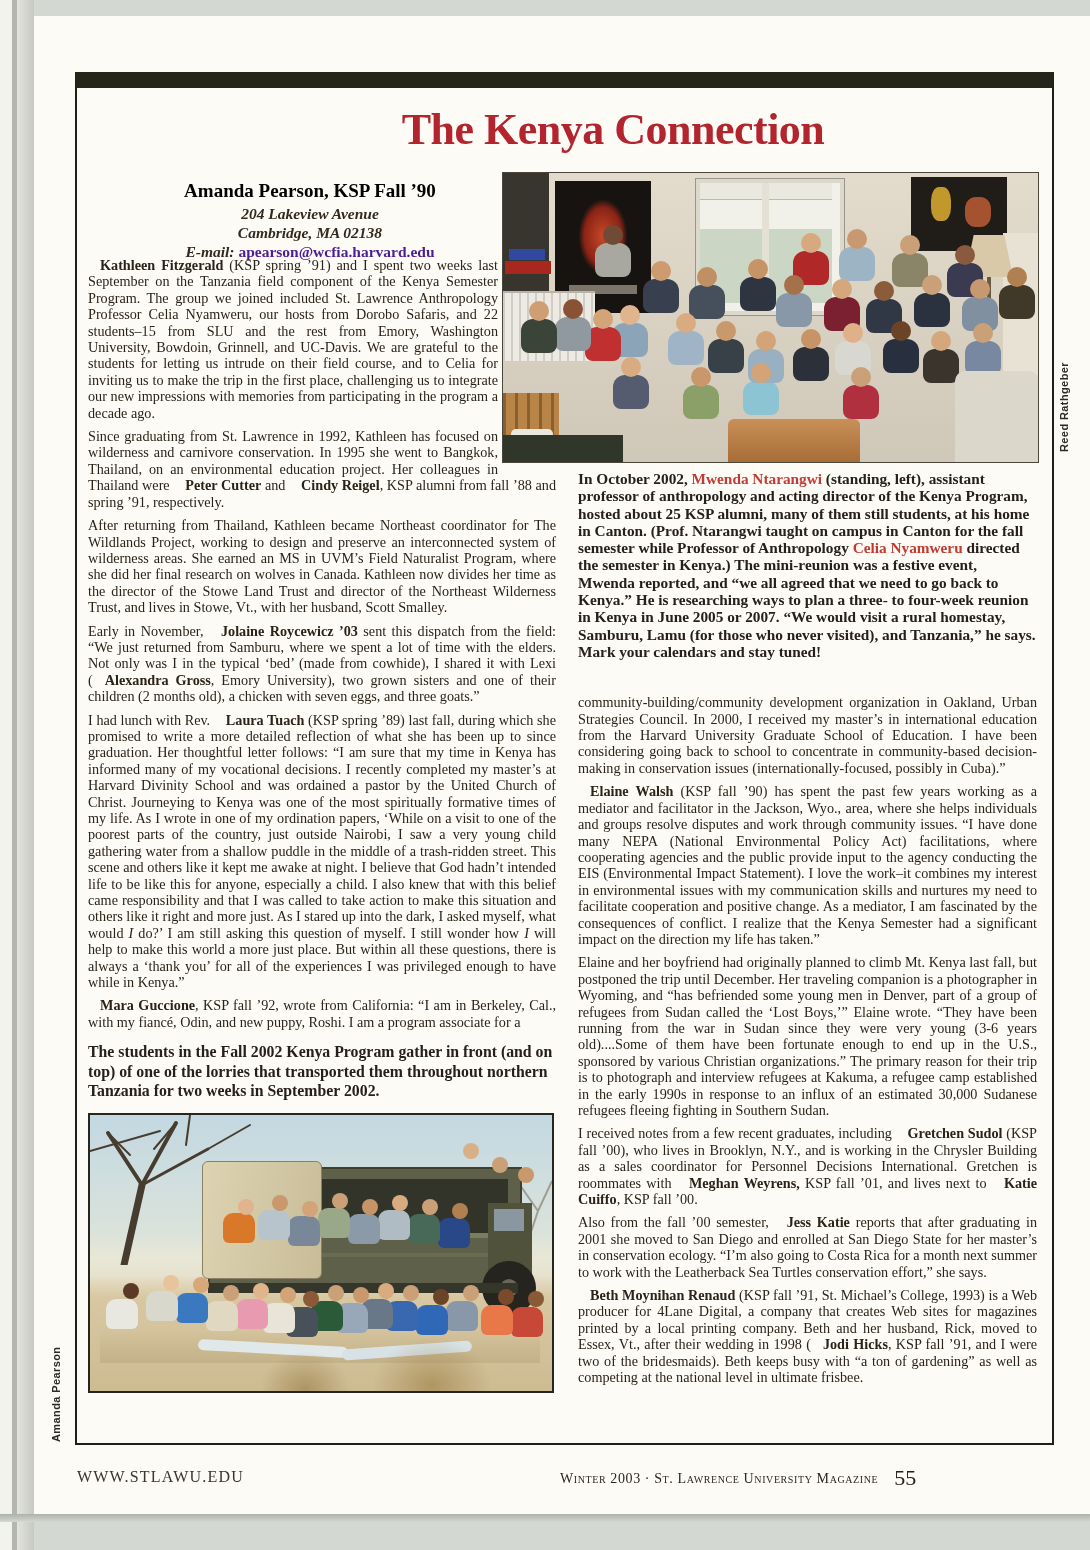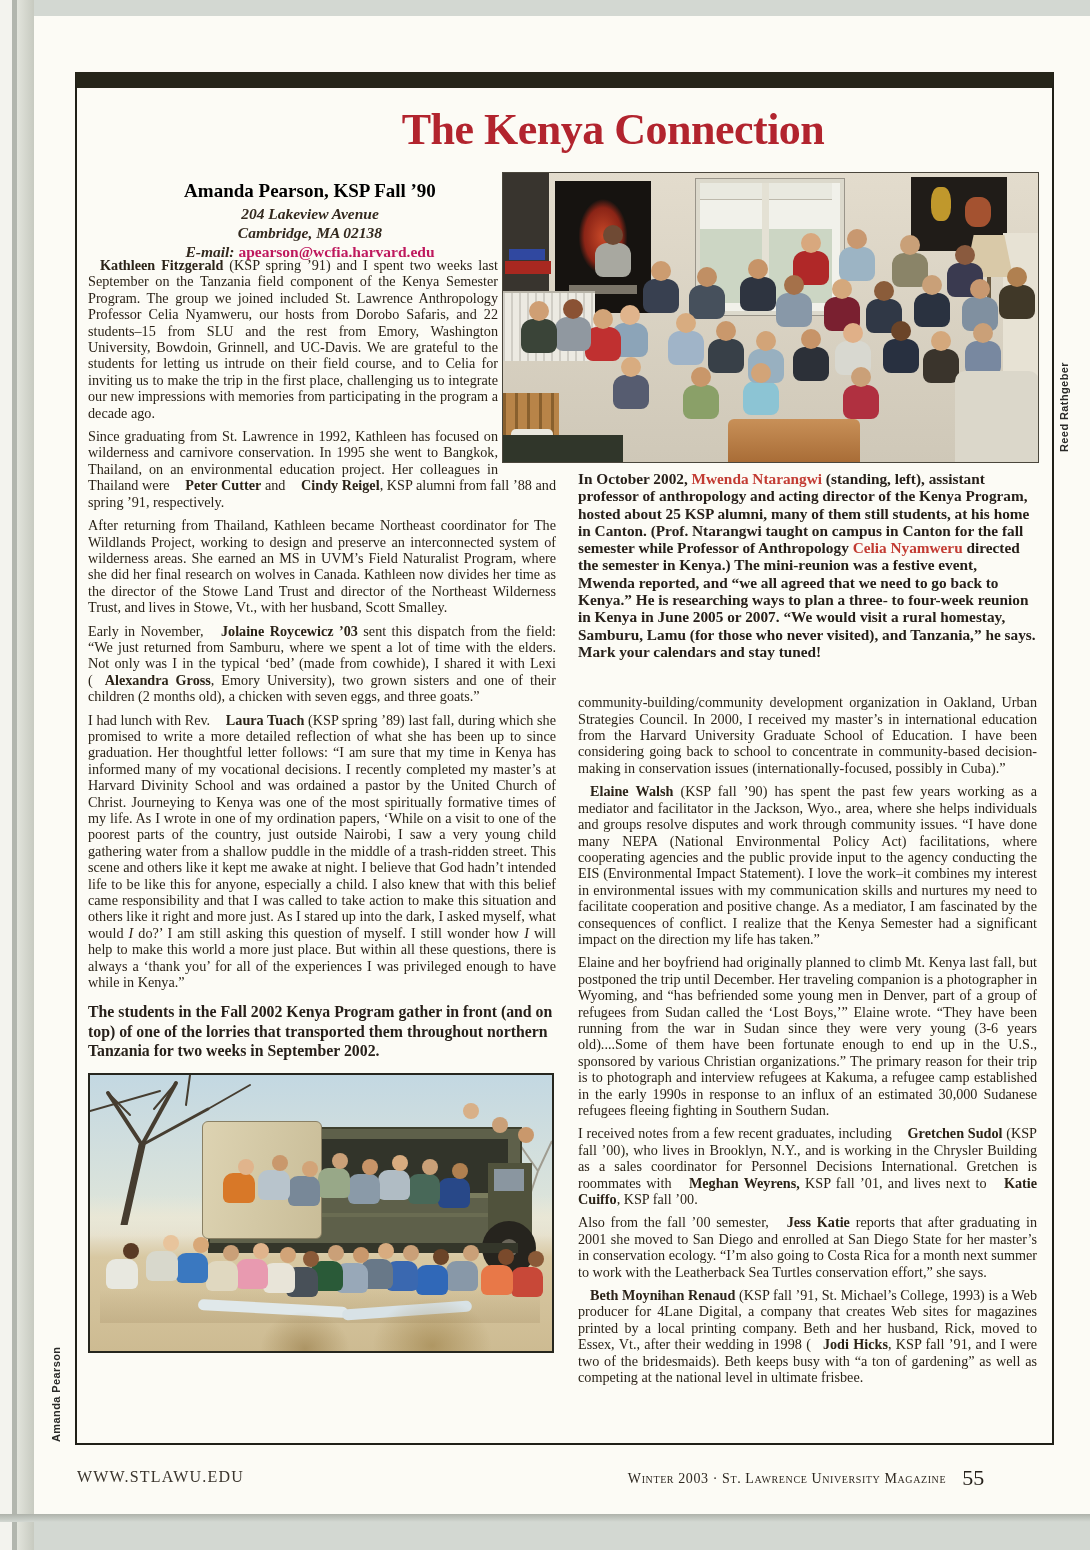--- a/index.html
+++ b/index.html
@@ -17,39 +17,39 @@
 
   .frame{position:absolute;left:75px;top:72px;width:975px;height:1355px;
     border:2px solid #201f17;border-top:16px solid #262519;}
 
   .article-title{position:absolute;left:75px;top:104px;width:1076px;text-align:center;
     font-size:44px;font-weight:600;color:#b2242e;letter-spacing:-0.5px;}
 
   .contact{position:absolute;left:100px;top:180px;width:420px;text-align:center;color:#33291f;}
   .contact-name{font-size:19px;font-weight:700;color:#000000;margin-bottom:2px;}
   .contact-line{font-size:15.5px;font-weight:700;font-style:italic;line-height:19px;}
-  .email-link{color:#be185d;font-style:normal;font-weight:700;text-decoration:none;}
+  .email-link{color:#4c1d95;font-style:normal;font-weight:700;text-decoration:none;}
 
   .col-left{position:absolute;left:88px;top:257px;width:468px;}
   .col-right{position:absolute;left:578px;top:470px;width:459px;}
   .body-par{margin:0 0 7px 0;font-size:14.2px;line-height:16.4px;text-align:justify;color:#2b2318;}
   .photo-spacer{float:right;width:58px;height:206px;}
 
   .caption{font-weight:700;color:#27201a;}
   .caption-right{font-size:15.3px;line-height:17.3px;margin:0 0 34px 0;text-align:left;}
   .caption-left{font-size:15.8px;line-height:19.5px;margin:12px 0 12px 0;text-align:left;}
   .seg-b{font-weight:700;margin-left:12px;}
   .seg-i{font-style:italic;}
   .seg-red{color:#c23b32;font-weight:700;}
 
   .credit{position:absolute;font-family:"Liberation Sans", sans-serif;font-weight:700;font-size:11px;
     color:#2a2a28;letter-spacing:0.4px;transform:rotate(-90deg);transform-origin:left top;white-space:nowrap;}
 
   .footer-left{position:absolute;left:77px;top:1468px;font-size:16px;letter-spacing:1.2px;color:#3a342c;}
-  .footer-right{position:absolute;left:560px;top:1463px;width:492px;text-align:center;color:#2e2820;}
+  .footer-right{position:absolute;left:560px;top:1463px;width:492px;text-align:left;color:#2e2820;}
   .footer-issue{font-variant:small-caps;font-size:14px;letter-spacing:0.6px;}
   .footer-pagenum{font-size:22px;margin-left:12px;position:relative;top:2px;color:#25201a;}
 
   
   .photo-top{position:absolute;left:502px;top:172px;width:535px;height:289px;overflow:hidden;
     border:1px solid #4a463c;background:linear-gradient(#e3dccd,#cfc8b8);}
   .pt-dark-left{position:absolute;left:0;top:0;width:46px;height:122px;background:#38342e;}
   .pt-books1{position:absolute;left:2px;top:88px;width:46px;height:13px;background:#a82820;}
   .pt-books2{position:absolute;left:6px;top:76px;width:36px;height:11px;background:#3048a0;}
   .pt-poster{position:absolute;left:52px;top:8px;width:96px;height:132px;background:#161310;}
@@ -177,20 +177,21 @@
   <div class="pt-darkcorner"></div>
 </div>
 
 <div class="col-left">
   <div class="photo-spacer"></div>
   <p class="body-par"><span class="seg-b">Kathleen Fitzgerald</span><span> (KSP spring ’91) and I spent two weeks last September on the Tanzania field component of the Kenya Semester Program. The group we joined included St. Lawrence Anthropology Professor Celia Nyamweru, our hosts from Dorobo Safaris, and 22 students–15 from SLU and the rest from Emory, Washington University, Bowdoin, Grinnell, and UC-Davis. We are grateful to the students for letting us intrude on their field course, and to Celia for inviting us to make the trip in the first place, challenging us to integrate our new impressions with memories from participating in the program a decade ago.</span></p>
   <p class="body-par"><span>Since graduating from St. Lawrence in 1992, Kathleen has focused on wilderness and carnivore conservation. In 1995 she went to Bangkok, Thailand, on an environmental education project. Her colleagues in Thailand were </span><span class="seg-b">Peter Cutter</span><span> and </span><span class="seg-b">Cindy Reigel</span><span>, KSP alumni from fall ’88 and spring ’91, respectively.</span></p>
   <p class="body-par"><span>After returning from Thailand, Kathleen became Northeast coordinator for The Wildlands Project, working to design and preserve an interconnected system of wilderness areas. She earned an MS in UVM’s Field Naturalist Program, where she did her final research on wolves in Canada. Kathleen now divides her time as the director of the Stowe Land Trust and director of the Northeast Wilderness Trust, and lives in Stowe, Vt., with her husband, Scott Smalley.</span></p>
   <p class="body-par"><span>Early in November, </span><span class="seg-b">Jolaine Roycewicz ’03</span><span> sent this dispatch from the field: “We just returned from Samburu, where we spent a lot of time with the elders. Not only was I in the typical ‘bed’ (made from cowhide), I shared it with Lexi (</span><span class="seg-b">Alexandra Gross</span><span>, Emory University), two grown sisters and one of their children (2 months old), a chicken with seven eggs, and three goats.”</span></p>
   <p class="body-par"><span>I had lunch with Rev. </span><span class="seg-b">Laura Tuach</span><span> (KSP spring ’89) last fall, during which she promised to write a more detailed reflection of what she has been up to since graduation. Her thoughtful letter follows: “I am sure that my time in Kenya has informed many of my vocational decisions. I recently completed my master’s at Harvard Divinity School and was ordained a pastor by the United Church of Christ. Journeying to Kenya was one of the most spiritually formative times of my life. As I wrote in one of my ordination papers, ‘While on a visit to one of the poorest parts of the country, just outside Nairobi, I saw a very young child gathering water from a shallow puddle in the middle of a trash-ridden street. This scene and others like it kept me awake at night. I believe that God hadn’t intended life to be like this for anyone, especially a child. I also knew that with this belief came responsibility and that I was called to take action to make this situation and others like it right and more just. As I stared up into the dark, I asked myself, what would </span><span class="seg-i">I</span><span> do?’ I am still asking this question of myself. I still wonder how </span><span class="seg-i">I</span><span> will help to make this world a more just place. But within all these questions, there is always a ‘thank you’ for all of the experiences I was privileged enough to have while in Kenya.”</span></p>
+  <p class="body-par"><span class="seg-b">Mara Guccione</span><span>, KSP fall ’92, wrote from California: “I am in Berkeley, Cal., with my fiancé, Odin, and new puppy, Roshi. I am a program associate for a</span></p>
 
   <div class="caption caption-left"><span>The students in the Fall 2002 Kenya Program gather in front (and on top) of one of the lorries that transported them throughout northern Tanzania for two weeks in September 2002.</span></div>
 
   <div class="photo-bottom">
     <div class="pb-haze"></div>
     <svg class="tree-svg" width="210" height="150">
       <g stroke="#463d30" fill="none" stroke-linecap="round">
         <path d="M34 150 L52 70" stroke-width="7"></path>
         <path d="M52 70 L18 18" stroke-width="4"></path>
         <path d="M52 70 L86 8" stroke-width="4"></path>

